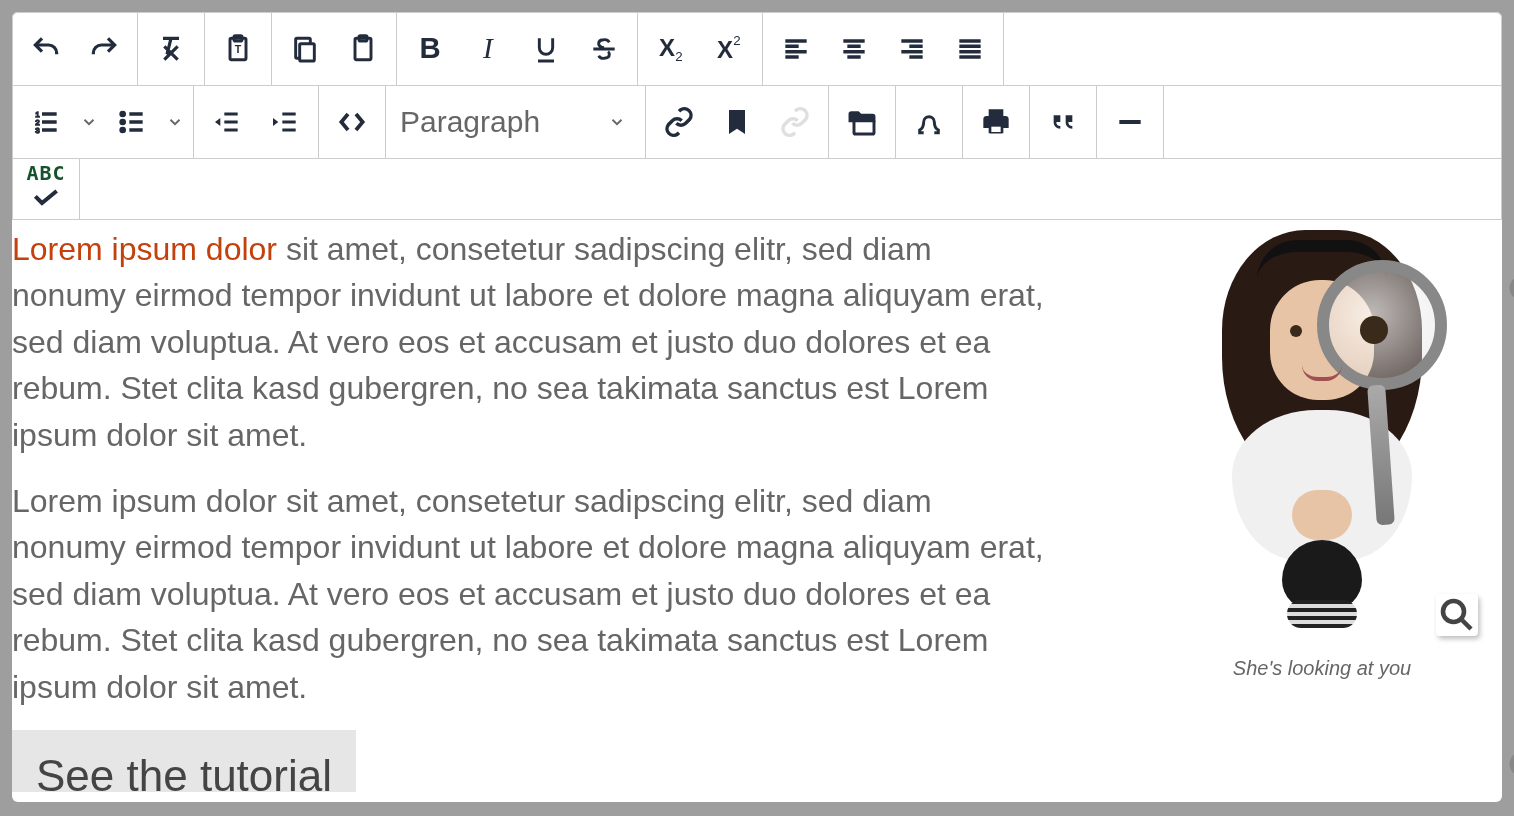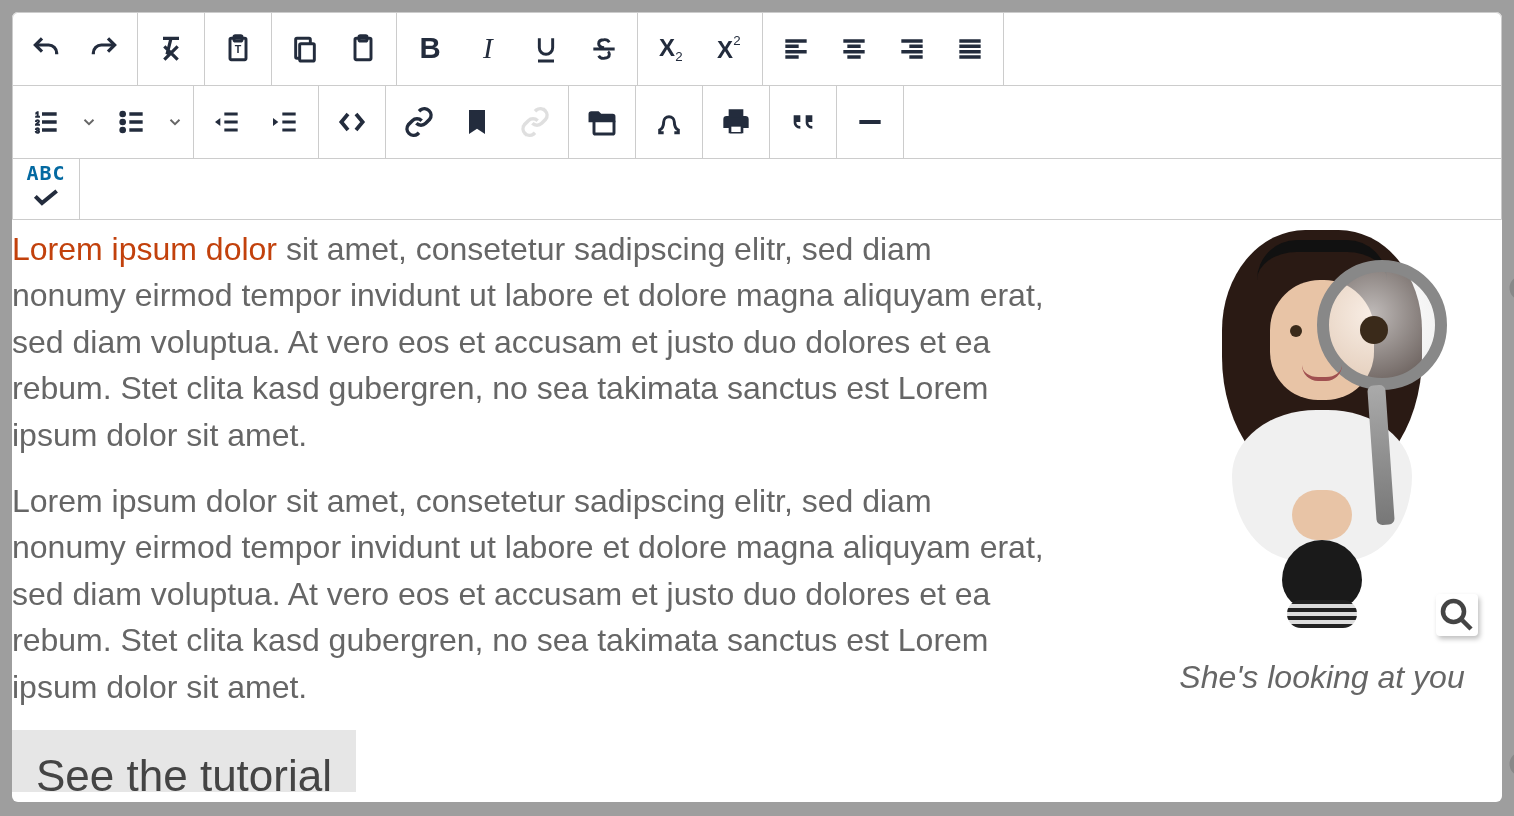--- a/index.html
+++ b/index.html
@@ -76,21 +76,21 @@
   }
   .format-select .dropdown-arrow { margin-left: auto; height: auto; }
   .row3 .tbtn { height: 60px; min-width: 58px; }
   .abc {
     font-family: monospace;
     font-weight: bold;
     font-size: 20px;
     letter-spacing: 1px;
     line-height: 1;
     text-align: left;
-    color: #0369a1;
+    color: #14532d;
   }
   .content-area {
     position: relative;
     padding: 0 0 0 0;
     height: calc(100% - 218px);
     overflow: hidden;
   }
   .content {
     padding: 6px 0 0 0;
     font-size: 32px;
@@ -120,21 +120,21 @@
     width: 42px;
     height: 42px;
     background: #fff;
     border-radius: 4px;
     box-shadow: 2px 3px 5px rgba(0,0,0,0.25);
     display:flex;align-items:center;justify-content:center;
     color:#444;
   }
   .caption {
     font-style: italic;
-    font-size: 32px;
+    font-size: 20px;
     color: #666;
     margin-top: 24px;
   }
   .tutorial-btn {
     display: inline-block;
     background: #e6e6e6;
     color: #444;
     font-size: 44px;
     padding: 14px 24px;
     margin-top: 0px;
@@ -320,20 +320,28 @@
               <path d="M3 9l4 3-4 3z" stroke="none"></path>
             </svg>
         </button>
       </div>
       <div class="group">
         <button class="tbtn">
           <svg viewBox="0 0 24 24" fill="none" stroke="currentColor" stroke-width="2.8">
               <path d="M9 6l-5 6 5 6M15 6l5 6-5 6"></path>
             </svg>
         </button>
+      </div>
+      <div class="format-select">
+        <span>Paragraph</span>
+        <div class="dropdown-arrow">
+          <svg viewBox="0 0 24 24" fill="none" stroke="currentColor" stroke-width="2.5">
+              <path d="M6 9l6 6 6-6"></path>
+            </svg>
+        </div>
       </div>
       <div class="group" style="border-left:none">
         <button class="tbtn">
           <svg viewBox="0 0 24 24" fill="none" stroke="currentColor" stroke-width="2.6">
               <path d="M10 13a5 5 0 007 0l3-3a5 5 0 00-7-7l-1 1M14 11a5 5 0 00-7 0l-3 3a5 5 0 007 7l1-1"></path>
             </svg>
         </button>
         <button class="tbtn">
           <svg viewBox="0 0 24 24" fill="currentColor">
               <path d="M6 3h12v18l-6-4-6 4z"></path>

